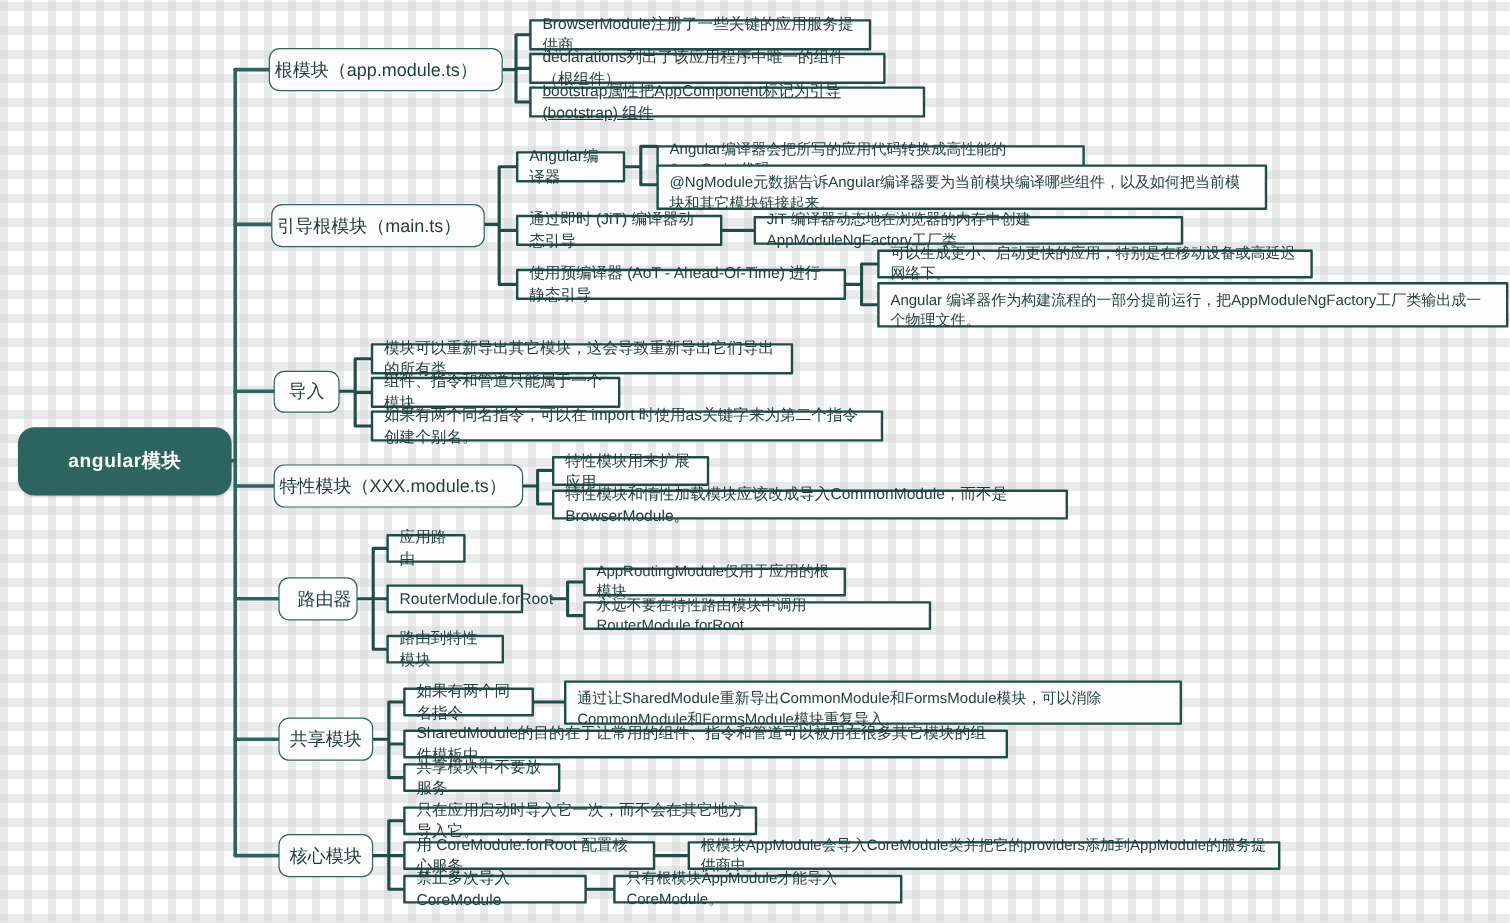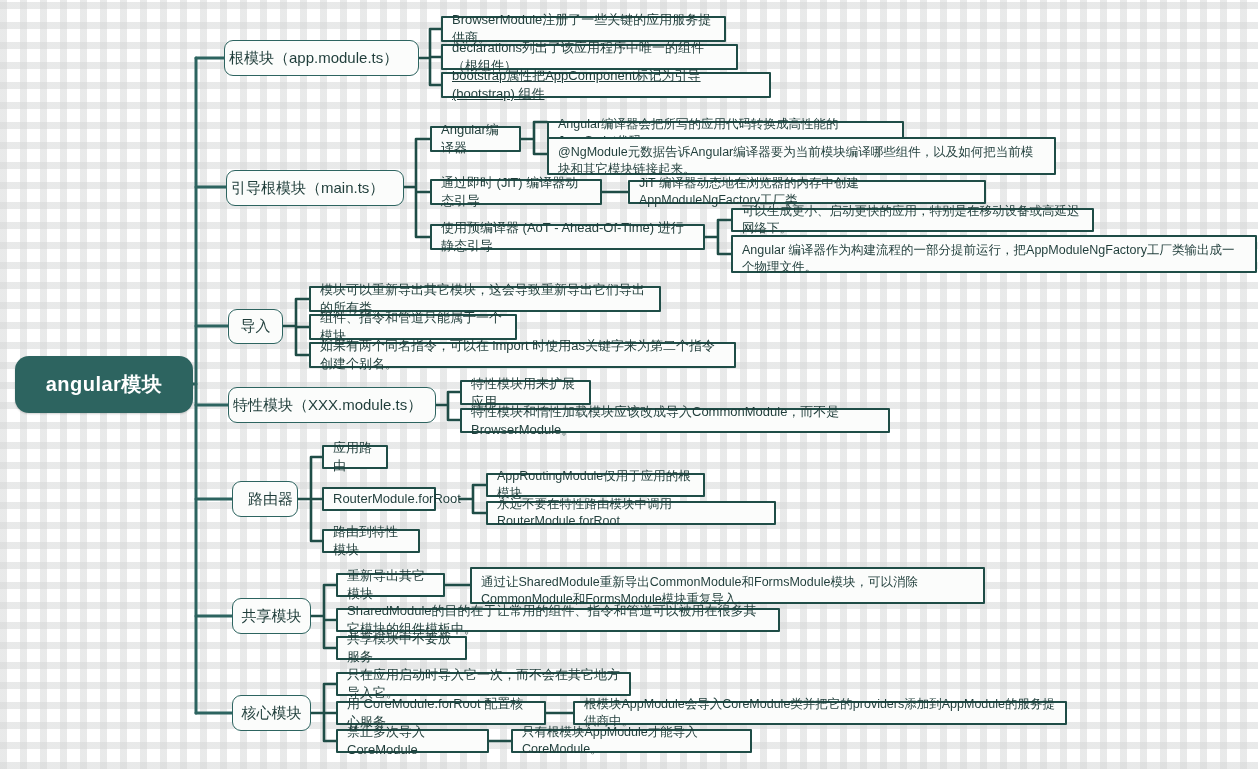--- a/index.html
+++ b/index.html
@@ -11,21 +11,21 @@
       repeating-linear-gradient(0deg, rgba(214,216,216,.55) 0px, rgba(214,216,216,.55) 7px, rgba(255,255,255,0) 7px, rgba(255,255,255,0) 20px),
       repeating-linear-gradient(90deg, rgba(214,216,216,.55) 0px, rgba(214,216,216,.55) 7px, rgba(255,255,255,0) 7px, rgba(255,255,255,0) 20px);
   }
   #map{position:relative;width:1258px;height:769px;}
   svg#wires{position:absolute;left:0;top:0;width:1258px;height:769px;pointer-events:none;}
   .node{position:absolute;box-sizing:border-box;display:flex;align-items:center;
         background:#fbfcfb;color:#1f3d3a;}
   
   .root{
     background:#2d6460;border:none;border-radius:14px;
-    color:#ffffff;font-weight:bold;font-size:20px;
+    color:#ffffff;font-weight:bold;font-size:16px;
     justify-content:center;letter-spacing:.5px;
     box-shadow:0 1px 2px rgba(0,0,0,.18);
   }
   
   .lv2{border:1.6px solid #2d6460;border-radius:9px;font-size:15px;padding:0 4px;}
   
   .lv3{border:2.2px solid #1f4d47;border-radius:1px;font-size:13px;padding:2px 9px;line-height:1.35;}
   .lv4{border:2.2px solid #1f4d47;border-radius:1px;font-size:12.5px;padding:2px 9px;line-height:1.35;}
   .lv3.multiline,.lv4.multiline{align-items:flex-start;padding-top:5px;}
   .txt{display:block;width:100%;}
@@ -165,26 +165,26 @@
     <span class="txt">永远不要在特性路由模块中调用RouterModule.forRoot</span>
   </div>
   <div class="node lv3" style="left:322px;top:529px;width:98px;height:24px;">
     <span class="txt">路由到特性模块</span>
   </div>
 
   <div class="node lv2" style="left:232px;top:598px;width:79px;height:36px;">
     <span class="txt" style="text-align:center">共享模块</span>
   </div>
   <div class="node lv3" style="left:336px;top:573px;width:109px;height:24px;">
-    <span class="txt">重新导出其它模块</span>
+    <span class="txt">如果有两个同名指令</span>
   </div>
   <div class="node lv4 multiline" style="left:470px;top:567px;width:515px;height:37px;">
     <span class="txt">通过让SharedModule重新导出CommonModule和FormsModule模块，可以消除CommonModule和FormsModule模块重复导入。</span>
   </div>
-  <div class="node lv3" style="left:336px;top:608px;width:444px;height:24px;">
+  <div class="node lv3" style="left:336px;top:608px;width:504px;height:24px;">
     <span class="txt">SharedModule的目的在于让常用的组件、指令和管道可以被用在很多其它模块的组件模板中。</span>
   </div>
   <div class="node lv3" style="left:336px;top:636px;width:131px;height:24px;">
     <span class="txt">共享模块中不要放服务</span>
   </div>
 
   <div class="node lv2" style="left:232px;top:695px;width:79px;height:36px;">
     <span class="txt" style="text-align:center">核心模块</span>
   </div>
   <div class="node lv3" style="left:336px;top:672px;width:295px;height:24px;">

